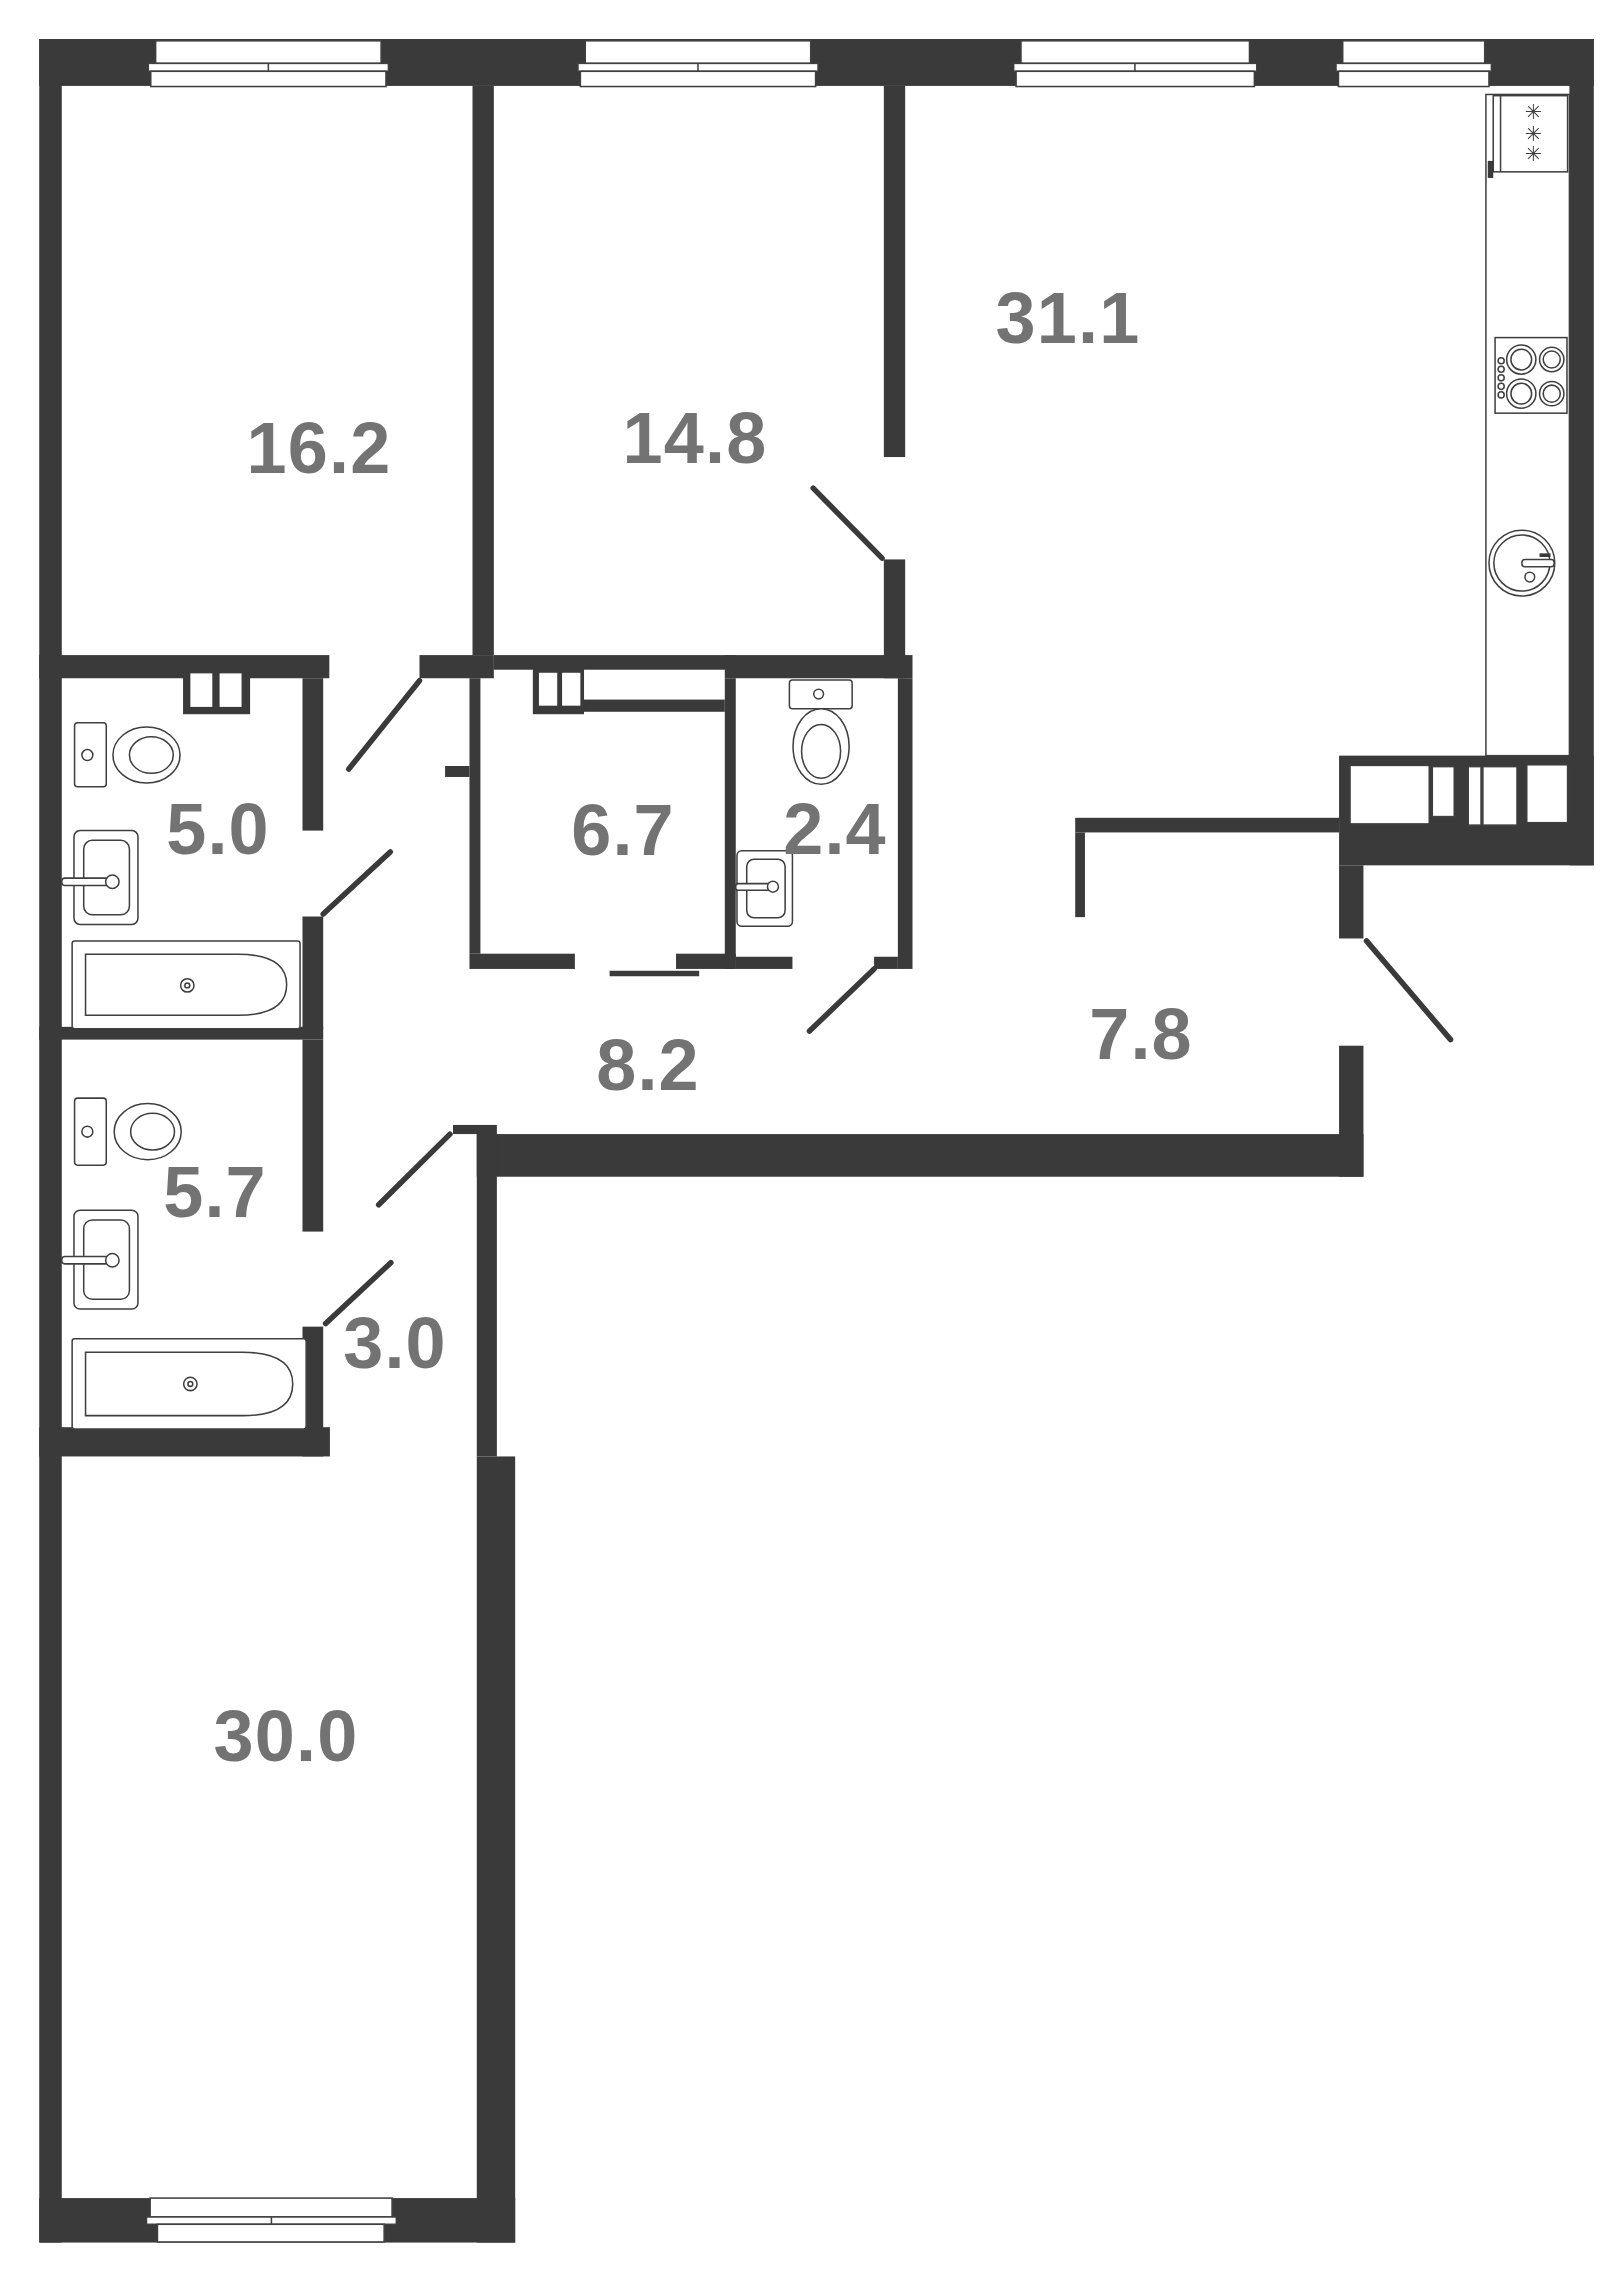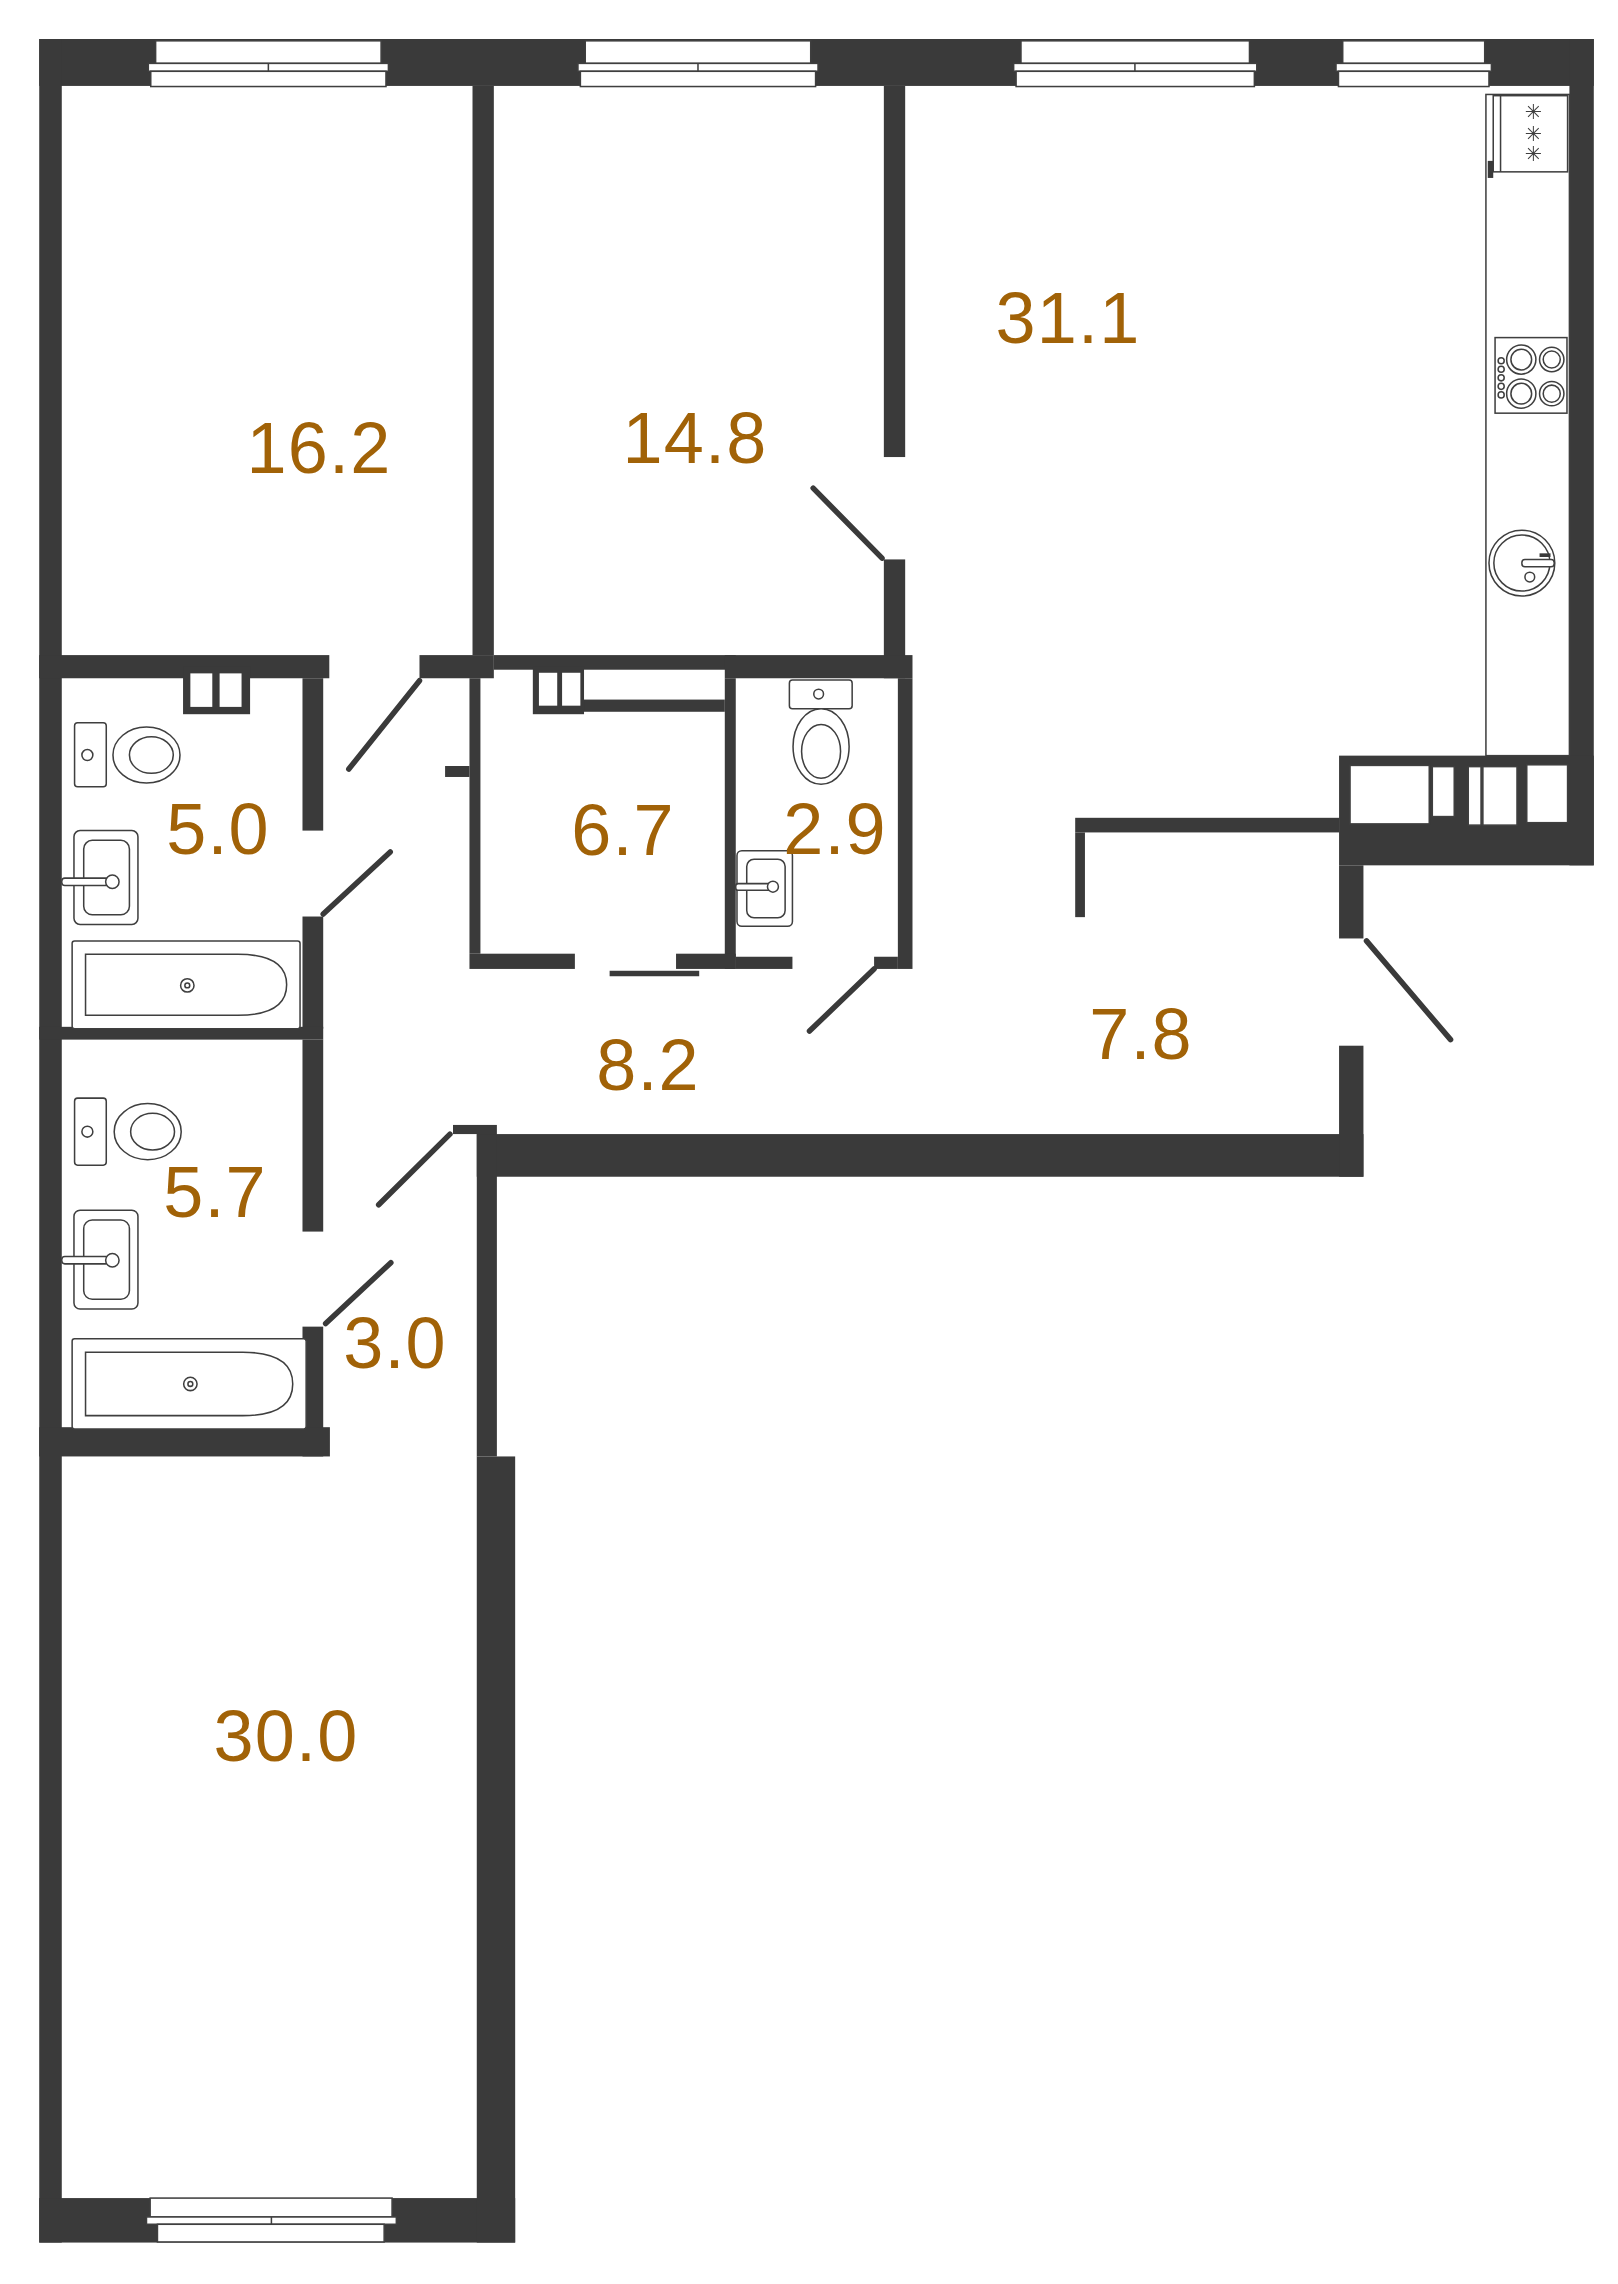--- a/index.html
+++ b/index.html
@@ -1,20 +1,20 @@
 <!DOCTYPE html>
 <html style="font-size:9.8px"><head>
 <meta charset="utf-8">
 <style>
   html,body{margin:0;padding:0;background:#ffffff;}
   #stage{position:relative;width:1619px;height:2284px;background:#ffffff;overflow:hidden;
          font-family:"Liberation Sans", sans-serif;}
   #plan-svg{position:absolute;left:0;top:0;}
   .area-label{position:absolute;transform:translate(-50%,-50%);
-              font-size:72px;font-weight:400;color:#a16207;letter-spacing:1.2px;
+              font-size:72px;font-weight:700;color:#737373;letter-spacing:1.2px;
               font-family:"Liberation Sans", sans-serif;white-space:nowrap;}
 </style>
 </head>
 <body>
 
 <div id="stage">
 
 <svg id="plan-svg" width="1619" height="2284" viewBox="0 0 2656 3748" xmlns="http://www.w3.org/2000/svg">
 
   <g fill="#3a3a3a" stroke="none">
@@ -220,21 +220,21 @@
       <rect x="2505" y="1255" width="67" height="95"></rect>
     </g>
   </g>
 </svg>
 
   <div class="area-label" style="left:289px;  top:448px;margin-left:30px;">16.2</div>
   <div class="area-label" style="left:695px; top:438px;text-align:center;">14.8</div>
   <div class="area-label" style="left:1068px; top:318px;">31.1</div>
   <div class="area-label" style="left:218px;  top:829px;">5.0</div>
   <div class="area-label" style="left:623px; top:830px;">6.7</div>
-  <div class="area-label" style="left:835px; top:829px;">2.9</div>
+  <div class="area-label" style="left:835px; top:829px;">2.4</div>
   <div class="area-label" style="left:600px; top:1065px;margin-left:48px;">8.2</div>
   <div class="area-label" style="left:1141px; top:1034px;text-align:center;">7.8</div>
   <div class="area-label" style="left:215px;  top:1192px;">5.7</div>
   <div class="area-label" style="left:395px;  top:1343px;">3.0</div>
   <div class="area-label" style="left:286px;  top:1736px;">30.0</div>
 
 </div>
 
 
 </body></html>

